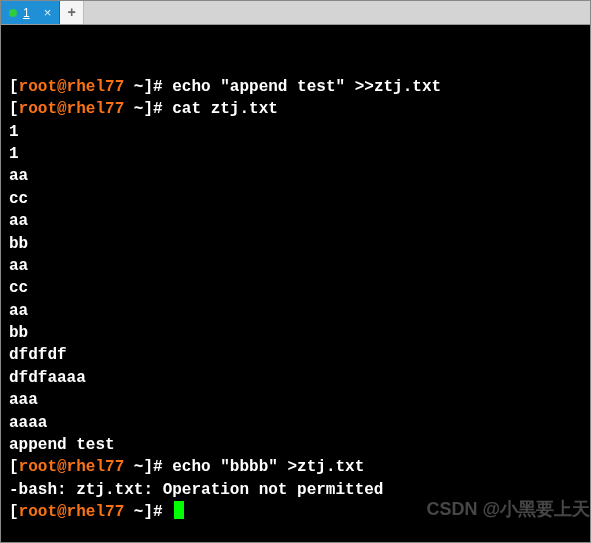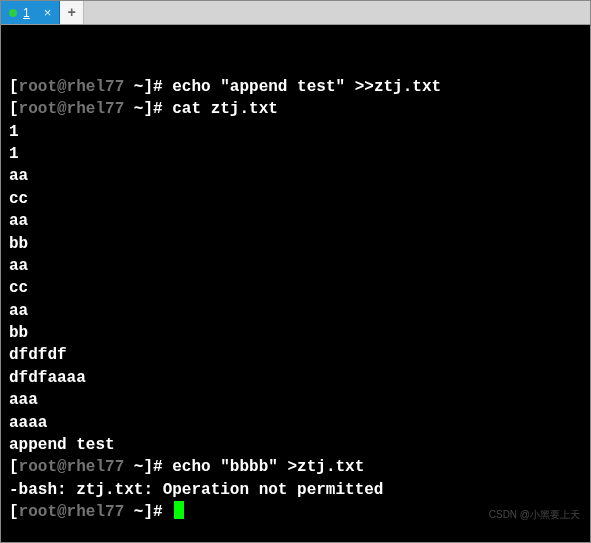--- a/index.html
+++ b/index.html
@@ -79,38 +79,38 @@
       overflow: hidden;
       position: relative;
       font-family: "Courier New", monospace;
       font-weight: bold;
     }
     .term-line {
       display: flex;
       flex-wrap: nowrap;
     }
     .prompt-open { color: #fff; }
-    .prompt-user { color: #737373; }
+    .prompt-user { color: #f97316; }
     .prompt-close { color: #fff; }
     .cursor {
       display: inline-block;
       width: 10px;
       height: 18px;
       background: #00ff00;
       vertical-align: text-bottom;
       margin-left: 2px;
     }
     .watermark {
       position: absolute;
       bottom: 20px;
-      right: 10px;
+      right: 0;
       color: rgba(200,200,200,0.35);
       font-family: Arial, sans-serif;
-      font-size: 10px;
-      font-weight: normal;
+      font-size: 18px;
+      font-weight: bold;
       pointer-events: none;
     }
   </style>
 </head>
 <body>
 
 <div class="window">
   <div class="tab-bar">
     <div class="tab">
       <span class="status-dot"></span>

